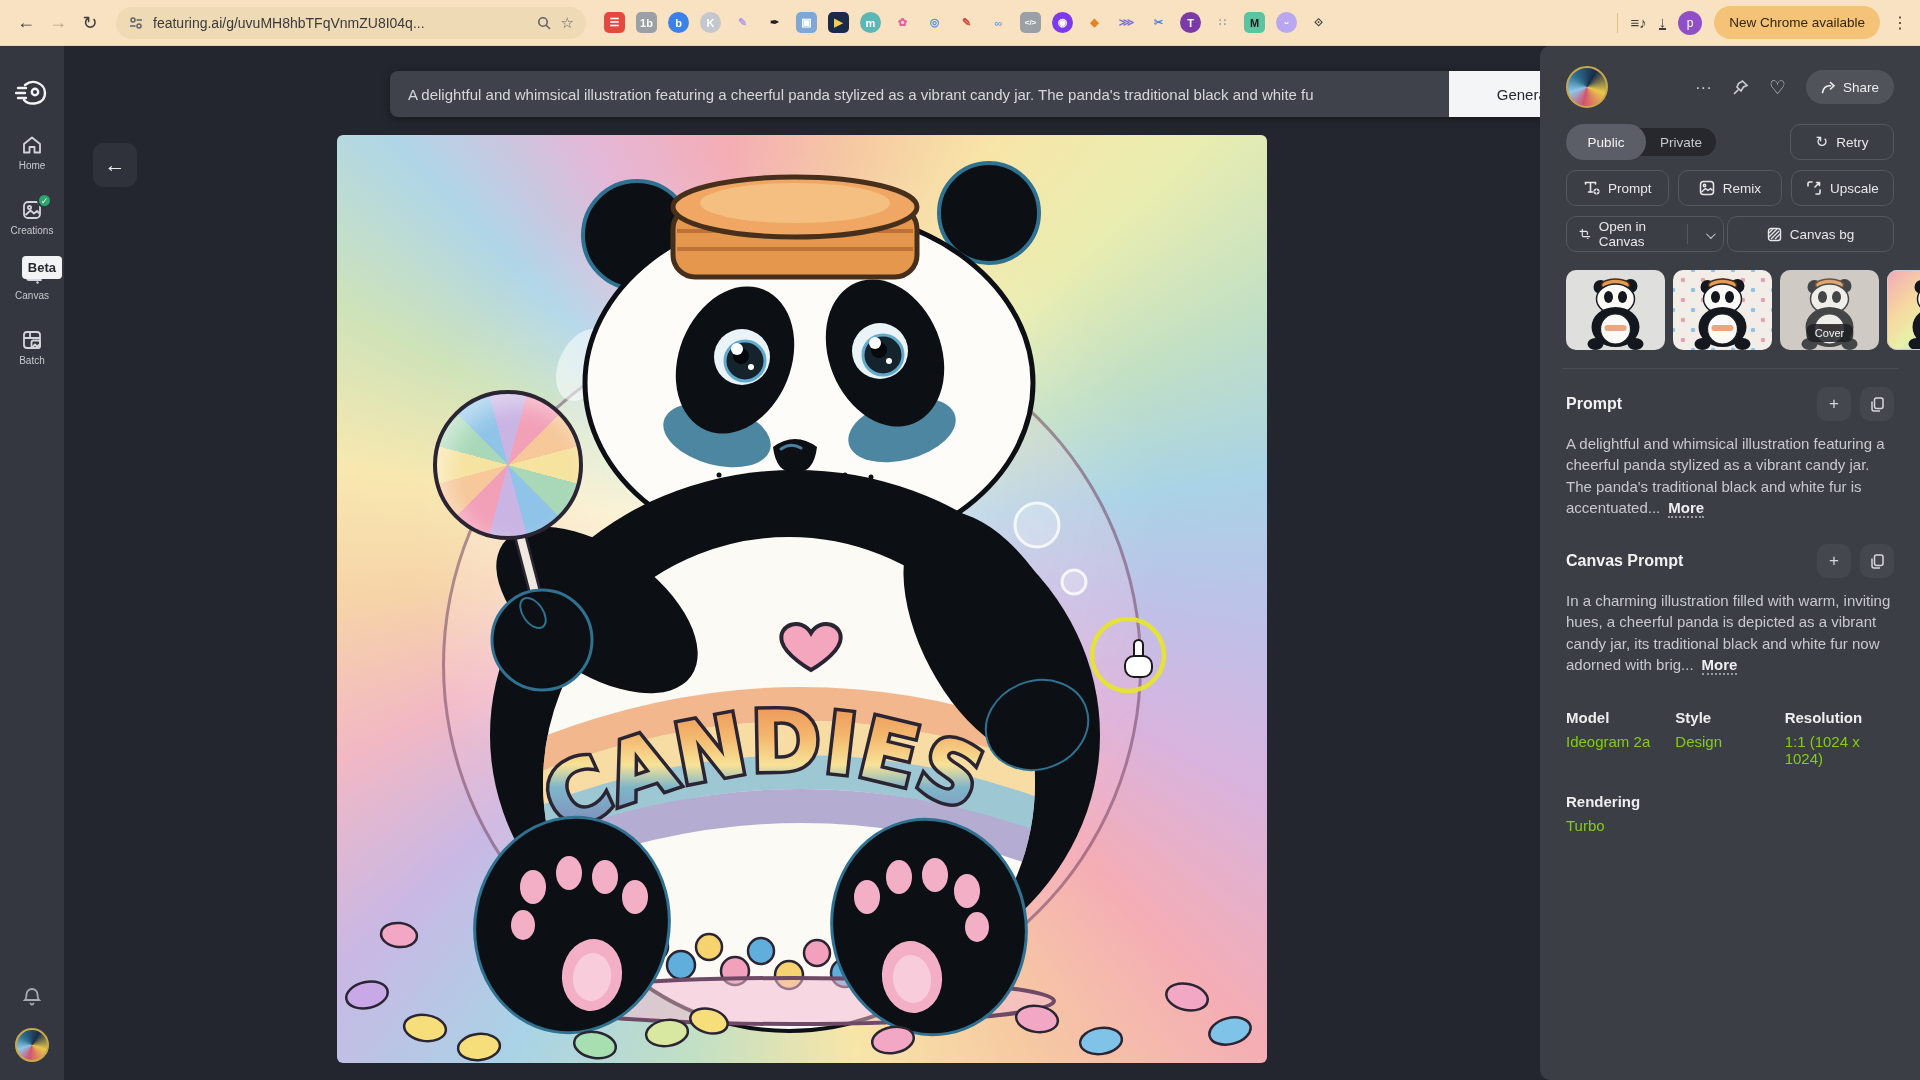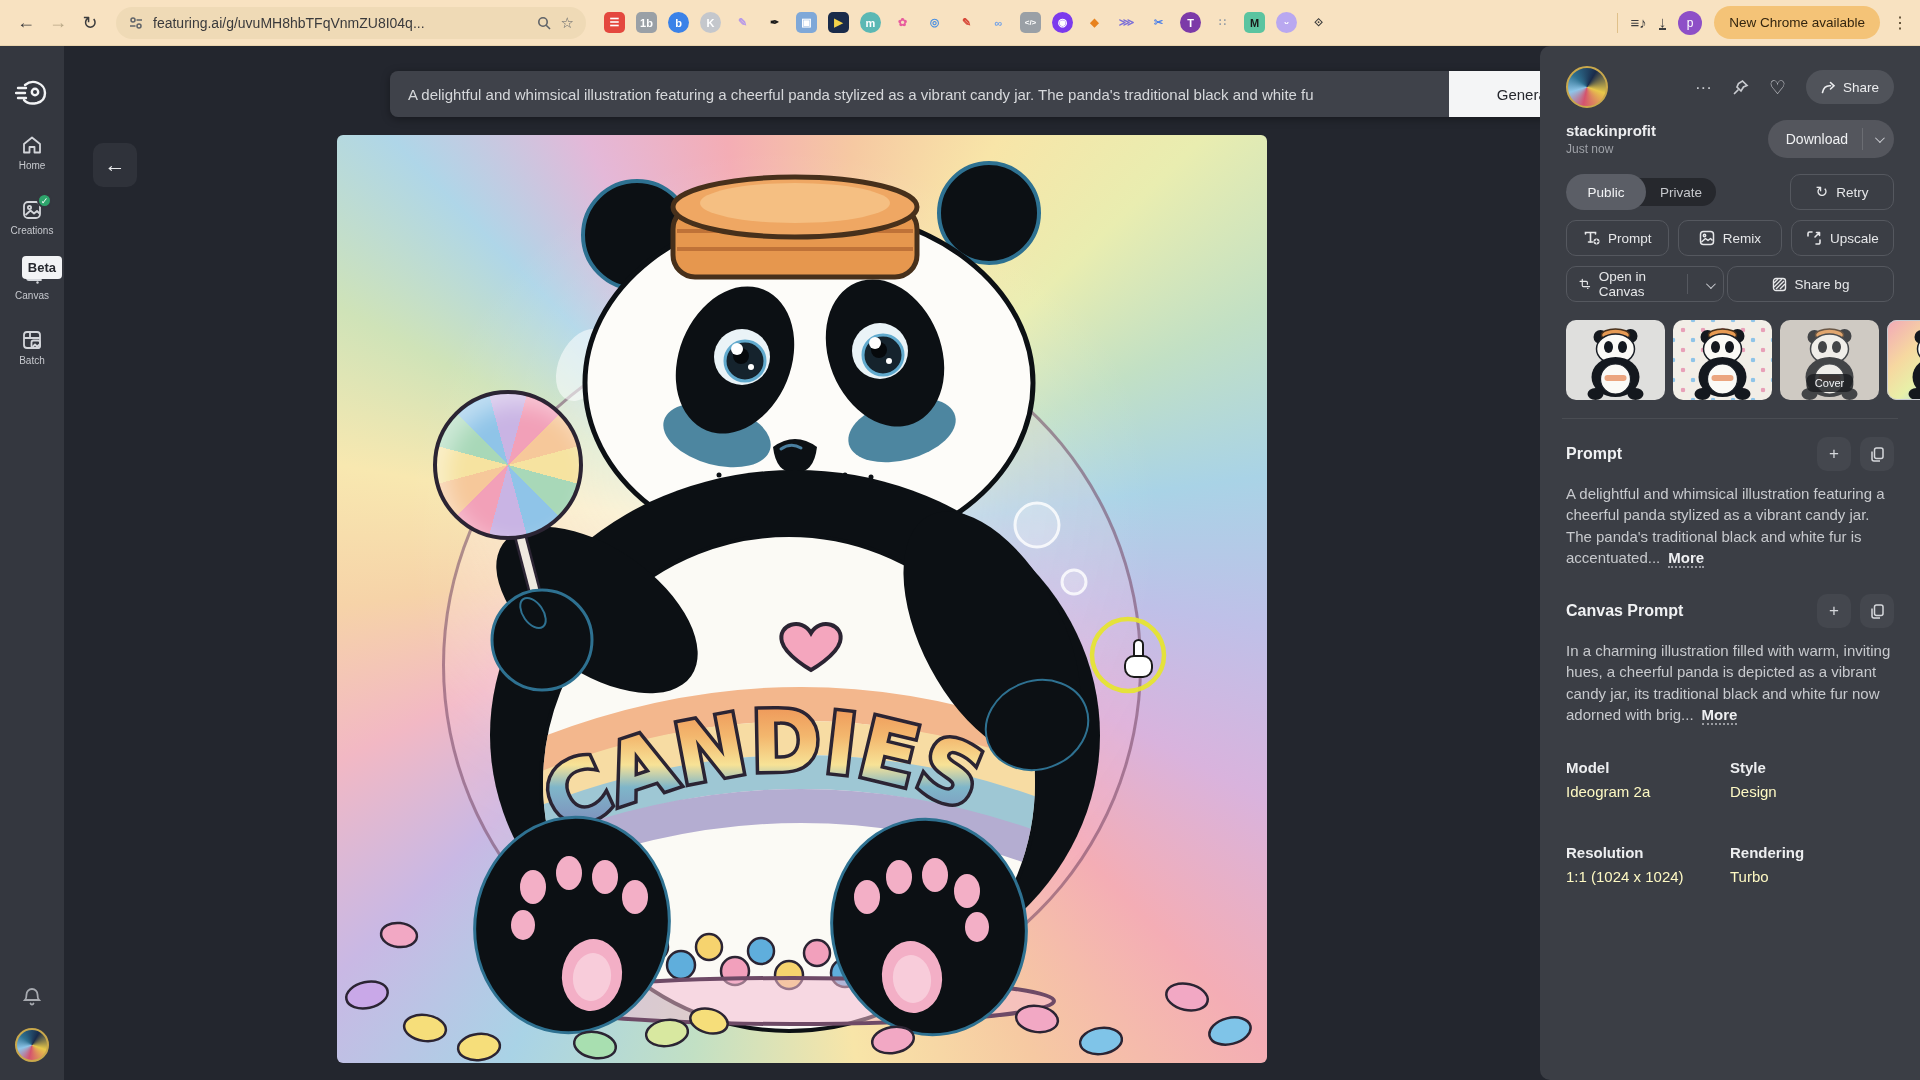--- a/index.html
+++ b/index.html
@@ -141,23 +141,23 @@
     border-radius:7px; }
   .divider { border:none; border-top:1px solid #4A4D53; margin:18px -4px 0 -4px; }
   .sec-head { margin-top:18px; display:flex; align-items:center; }
   .sec-title { font-size:16px; font-weight:bold; color:#F0F1F3; }
   .sq-btn { width:34px; height:34px; border-radius:10px; background:#44474E; color:#D5D7DB;
     display:flex; align-items:center; justify-content:center; cursor:pointer; font-size:17px; }
   .sec-actions { margin-left:auto; display:flex; gap:9px; }
   .sec-text { margin-top:12px; font-size:15px; line-height:1.42; color:#C7C9CD; }
   .more { font-weight:bold; color:#EFF0F2; border-bottom:2px dotted #9A9CA2;
     margin-left:8px; cursor:pointer; white-space:nowrap; }
-  .meta { margin-top:34px; display:grid; grid-template-columns:1fr 1fr; row-gap:44px; }
+  .meta { margin-top:34px; display:grid; grid-template-columns:1fr 1fr 1fr; row-gap:26px; }
   .meta-label { font-size:15px; font-weight:bold; color:#EDEEF0; margin-bottom:7px; }
-  .meta-value { font-size:15px; color:#fef9c3; }
+  .meta-value { font-size:15px; color:#84cc16; }
   svg.sic { display:block; }
 </style>
 </head>
 <body>
 
 <svg width="0" height="0" style="position:absolute">
   <defs>
     <symbol id="mini-panda" viewBox="0 0 80 80">
       <circle cx="25" cy="17" r="7" fill="#14181E"></circle>
       <circle cx="55" cy="16" r="7" fill="#14181E"></circle>
@@ -462,33 +462,20 @@
       <div class="share-btn">
         <svg class="sic" width="15" height="13" viewBox="0 0 15 13" fill="none" stroke="#ECEDEF" stroke-width="1.6" stroke-linecap="round">
           <path d="M1.5 11.5 C2.5 6.5 6 4.5 9.5 4.8"></path>
           <path d="M9.5 1.5 L13 4.8 L9.5 8"></path>
         </svg>
         <span>Share</span>
       </div>
     </div>
   </div>
 
-  <div class="row user-row">
-    <div>
-      <div class="uname">stackinprofit</div>
-      <div class="utime">Just now</div>
-    </div>
-    <div class="dl-btn">
-      <span class="dl-main">Download</span>
-      <span class="dl-sep"></span>
-      <span class="dl-chev">
-          <span class="chev"></span>
-        </span>
-    </div>
-  </div>
 
   <div class="row tgl-row">
     <div class="toggle">
       <div class="tgl-on">Public</div>
       <div class="tgl-off">Private</div>
     </div>
     <div class="out-btn retry">
       <span style="font-size:15px">↻</span>
       <span>Retry</span>
     </div>
@@ -533,21 +520,21 @@
         <span>Open in Canvas</span>
       </span>
       <span class="canvas-sep"></span>
       <span class="canvas-chev"><span class="chev"></span></span>
     </div>
     <div class="out-btn removebg-btn">
       <svg class="sic" width="15" height="15" viewBox="0 0 15 15" fill="none" stroke="#E6E7E9" stroke-width="1.4">
         <rect x="1.5" y="1.5" width="12" height="12" rx="2.5"></rect>
         <path d="M2 6 L6 2 M2 10 L10 2 M4 12 L12 4 M8 12 L13 7"></path>
       </svg>
-      <span>Share bg</span>
+      <span>Canvas bg</span>
     </div>
   </div>
 
   <div class="thumbs">
     <div class="thumb t1">
       <svg viewBox="0 0 80 80">
           <use href="#mini-panda"></use>
         </svg>
     </div>
     <div class="thumb t2">

